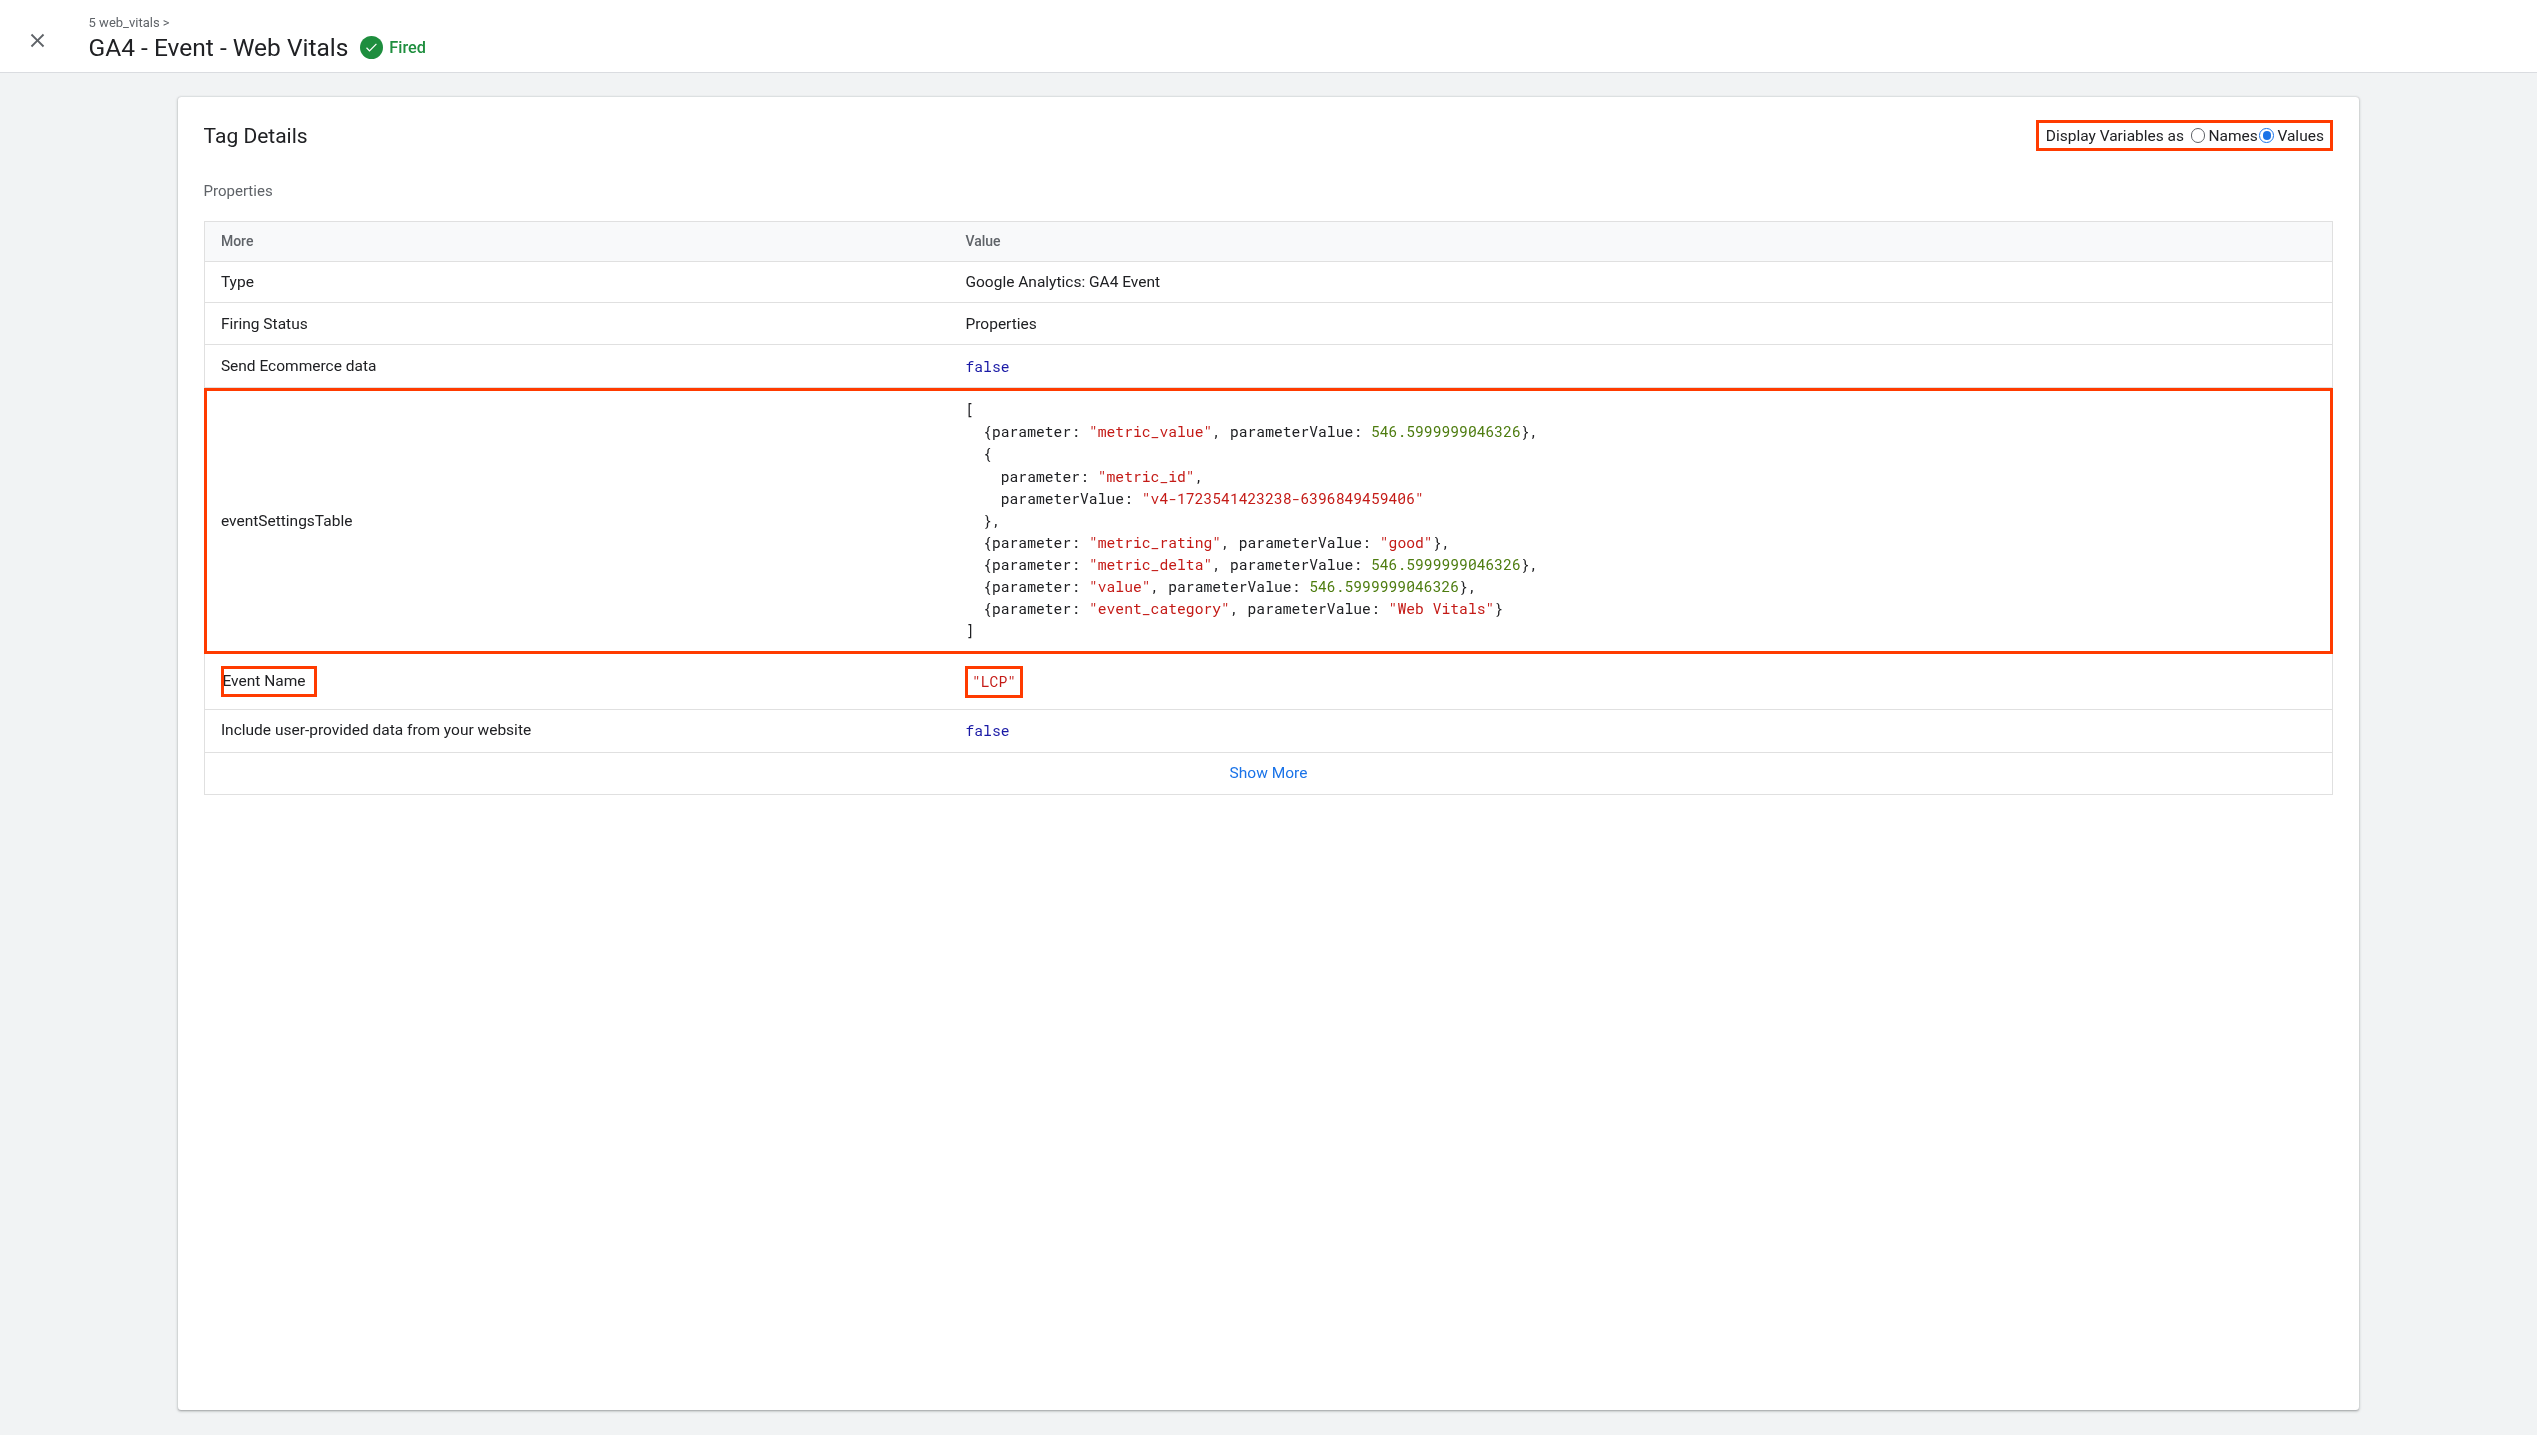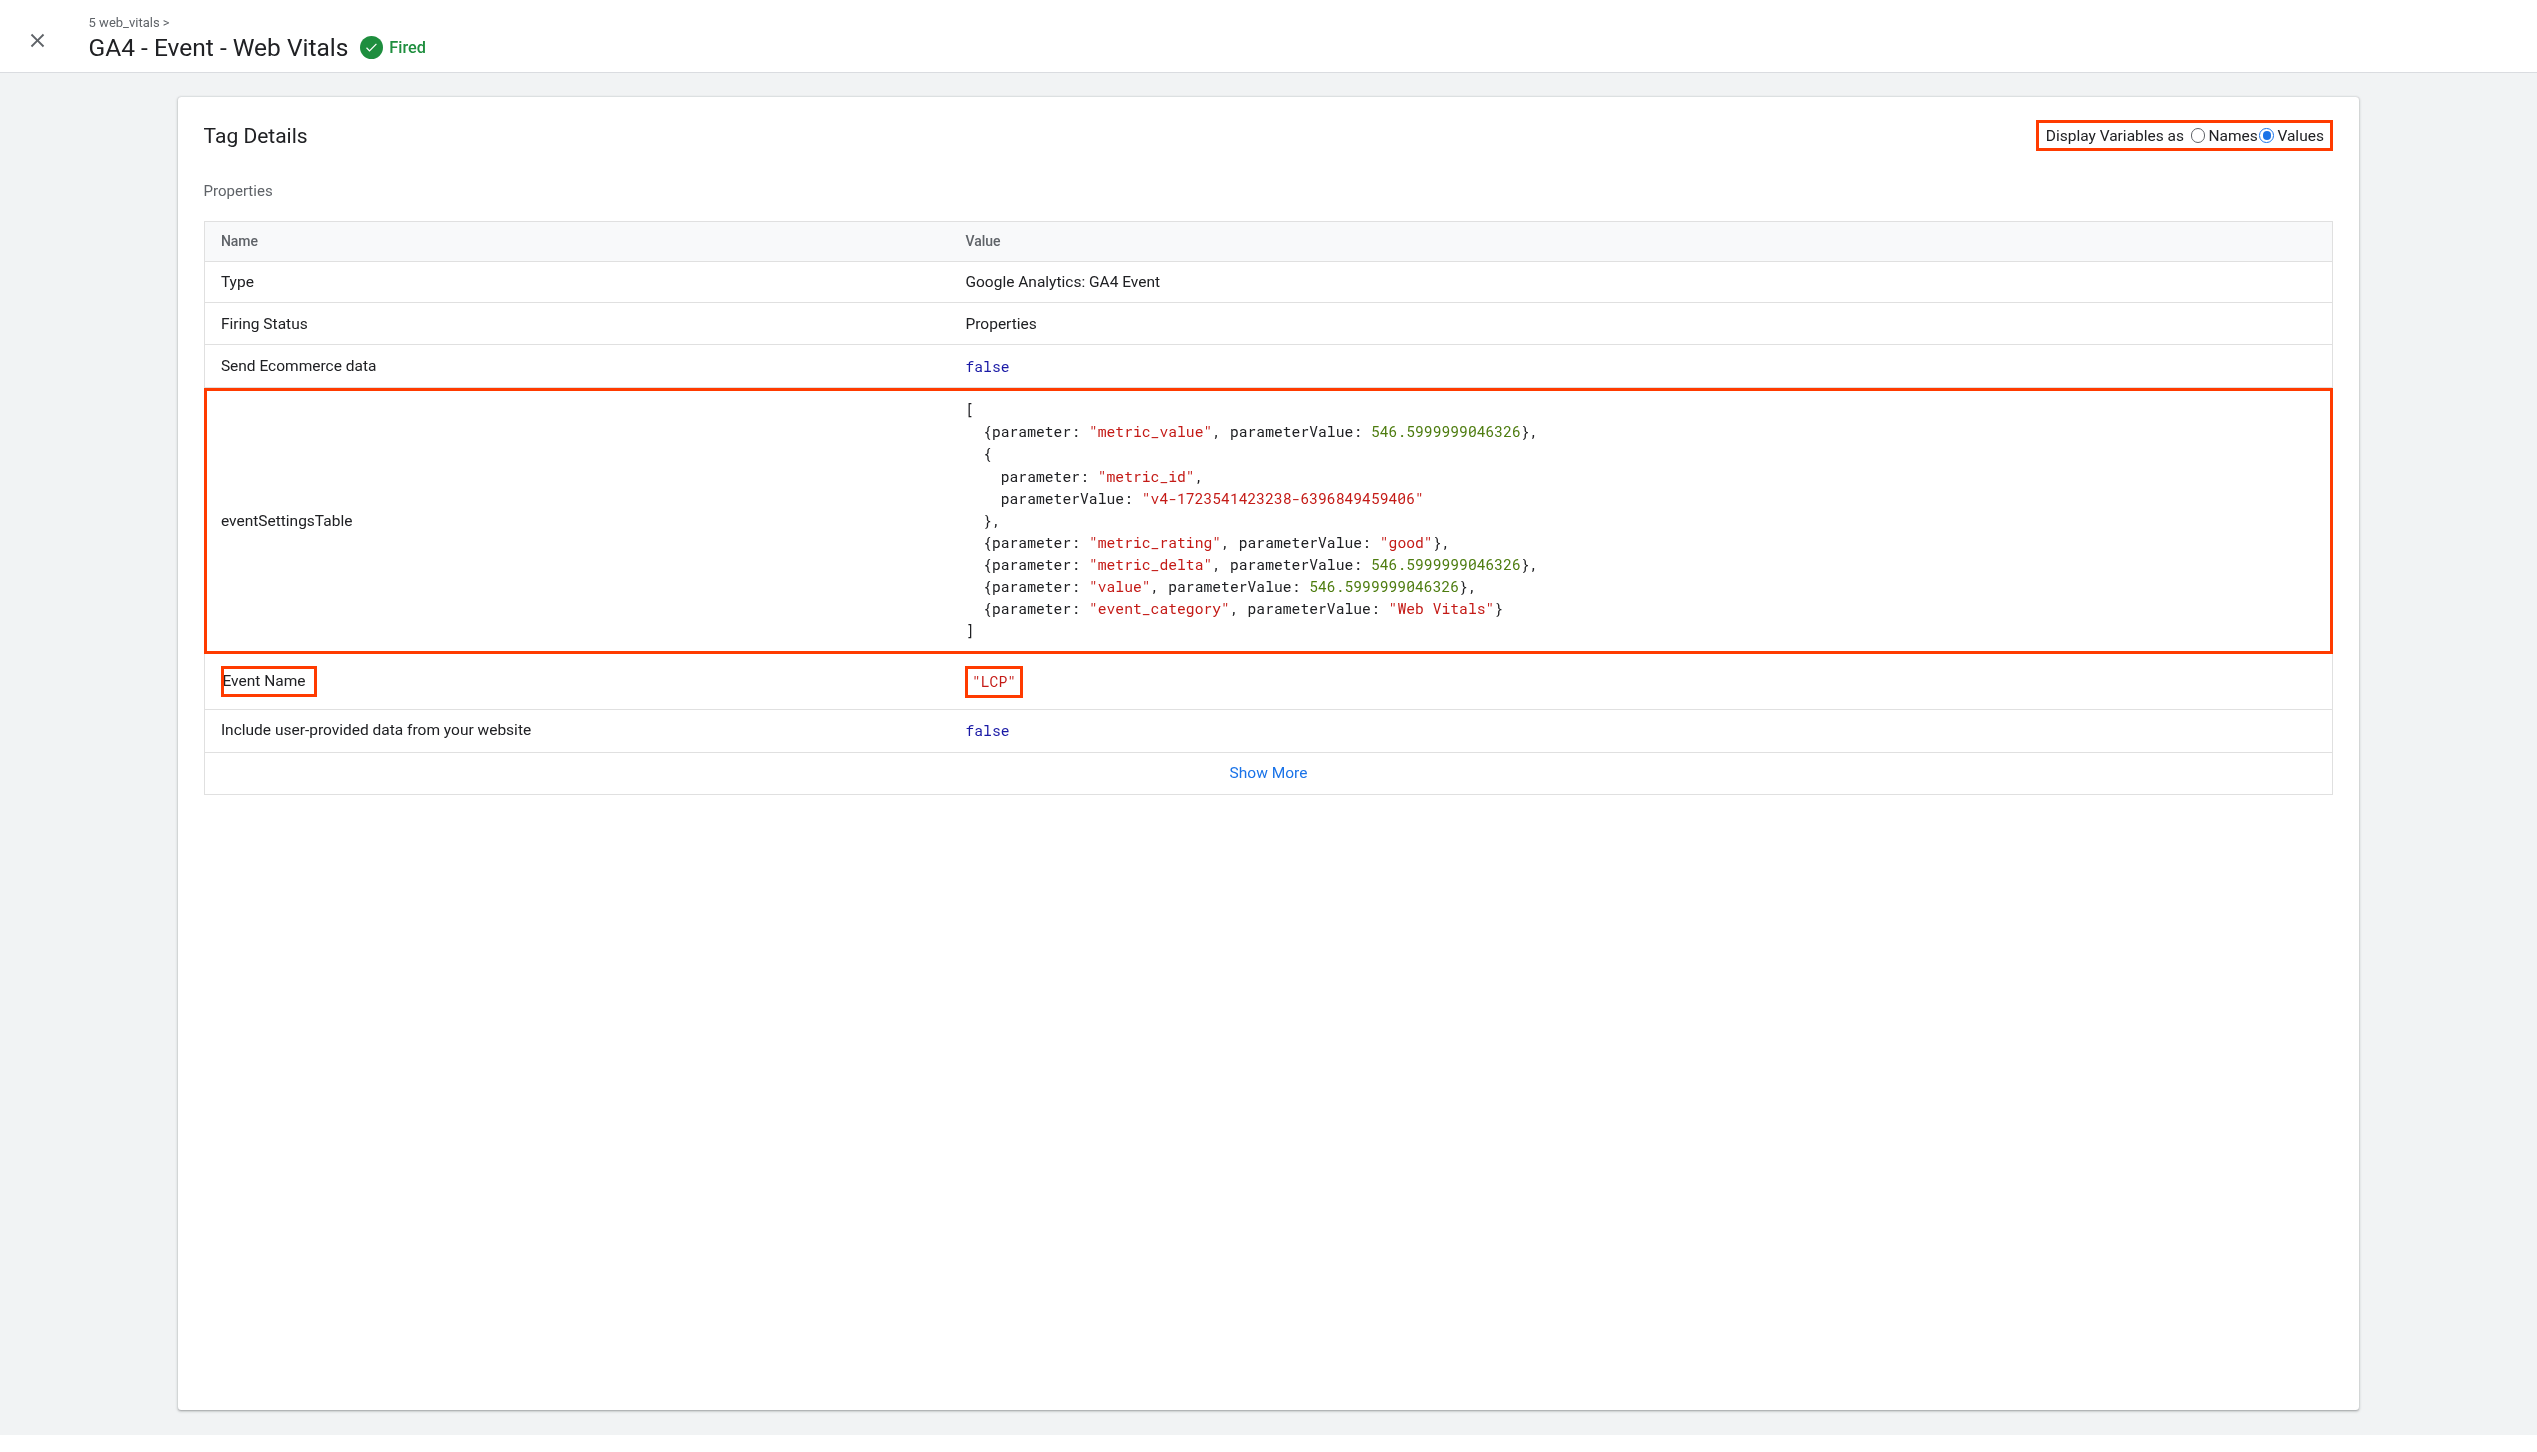--- a/index.html
+++ b/index.html
@@ -247,21 +247,21 @@
           <span>Values</span>
         </span>
       </div>
     </div>
 
     <div class="section-label">Properties</div>
 
     <table class="props">
       <thead>
         <tr>
-          <th class="col-name">Name</th>
+          <th class="col-name">More</th>
           <th>Value</th>
         </tr>
       </thead>
       <tbody>
         <tr>
           <td>Type</td>
           <td>Google Analytics: GA4 Event</td>
         </tr>
         <tr>
           <td>Firing Status</td>

